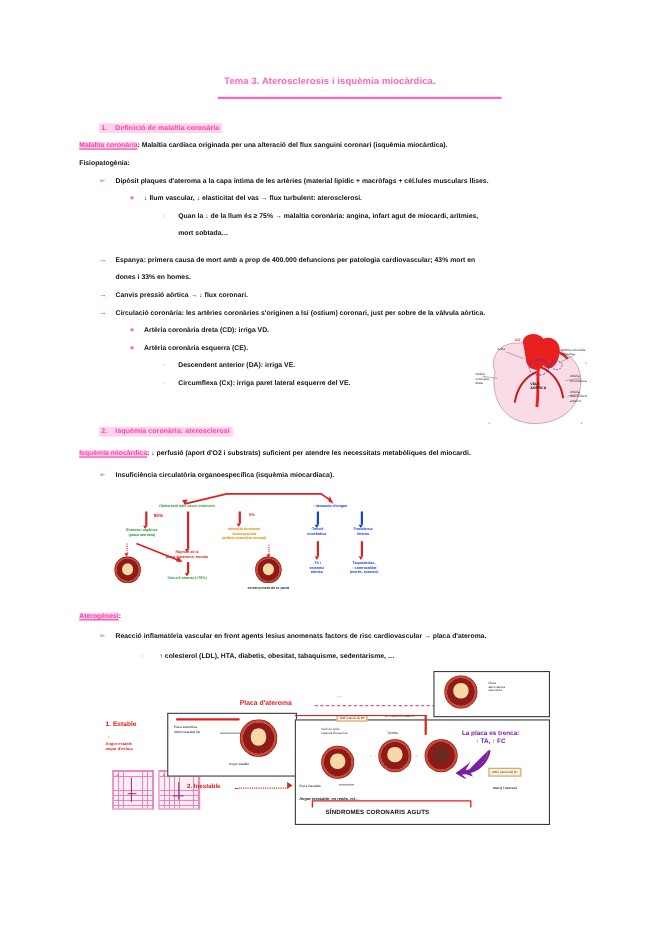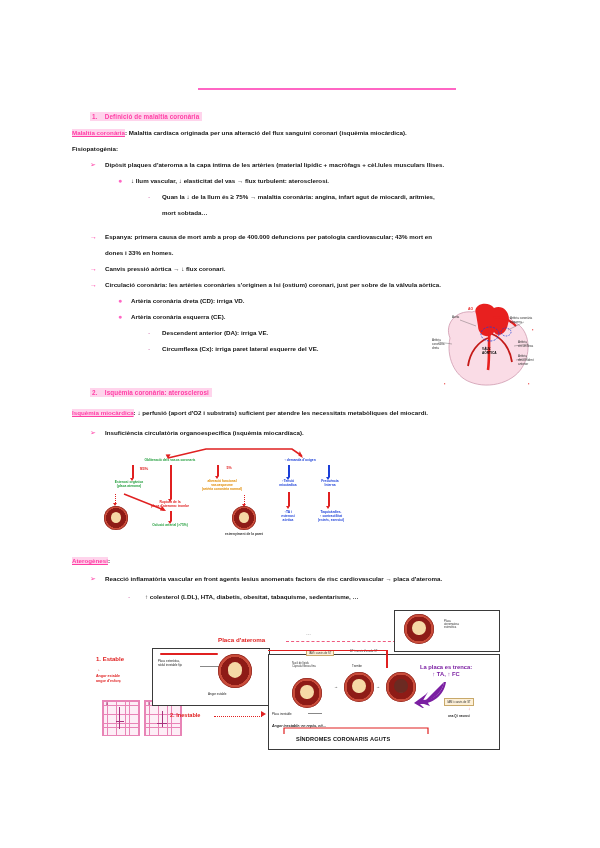--- a/index.html
+++ b/index.html
@@ -200,20 +200,21 @@
     position: absolute;
     border-top: 1.1px dashed #ef5a7f;
     height: 0;
   }
 </style>
 </head>
 <body>
 
 <div class="page">
 
+  <div class="doc-title">Tema 3. Aterosclerosis i isquèmia miocàrdica.</div>
   <div class="title-rule"></div>
 
   <div class="heading-num" style="left:90px; top:112px;">
     <span>1.</span>&nbsp;&nbsp;&nbsp;
     <span>Definició de malaltia coronària</span>
   </div>
 
   <div class="txt" style="left:72px; top:128px; width:460px;">
     <span class="term">Malaltia coronària</span><span>: Malaltia cardíaca originada per una alteració del flux sanguini coronari (isquèmia miocàrdica).</span>
   </div>

